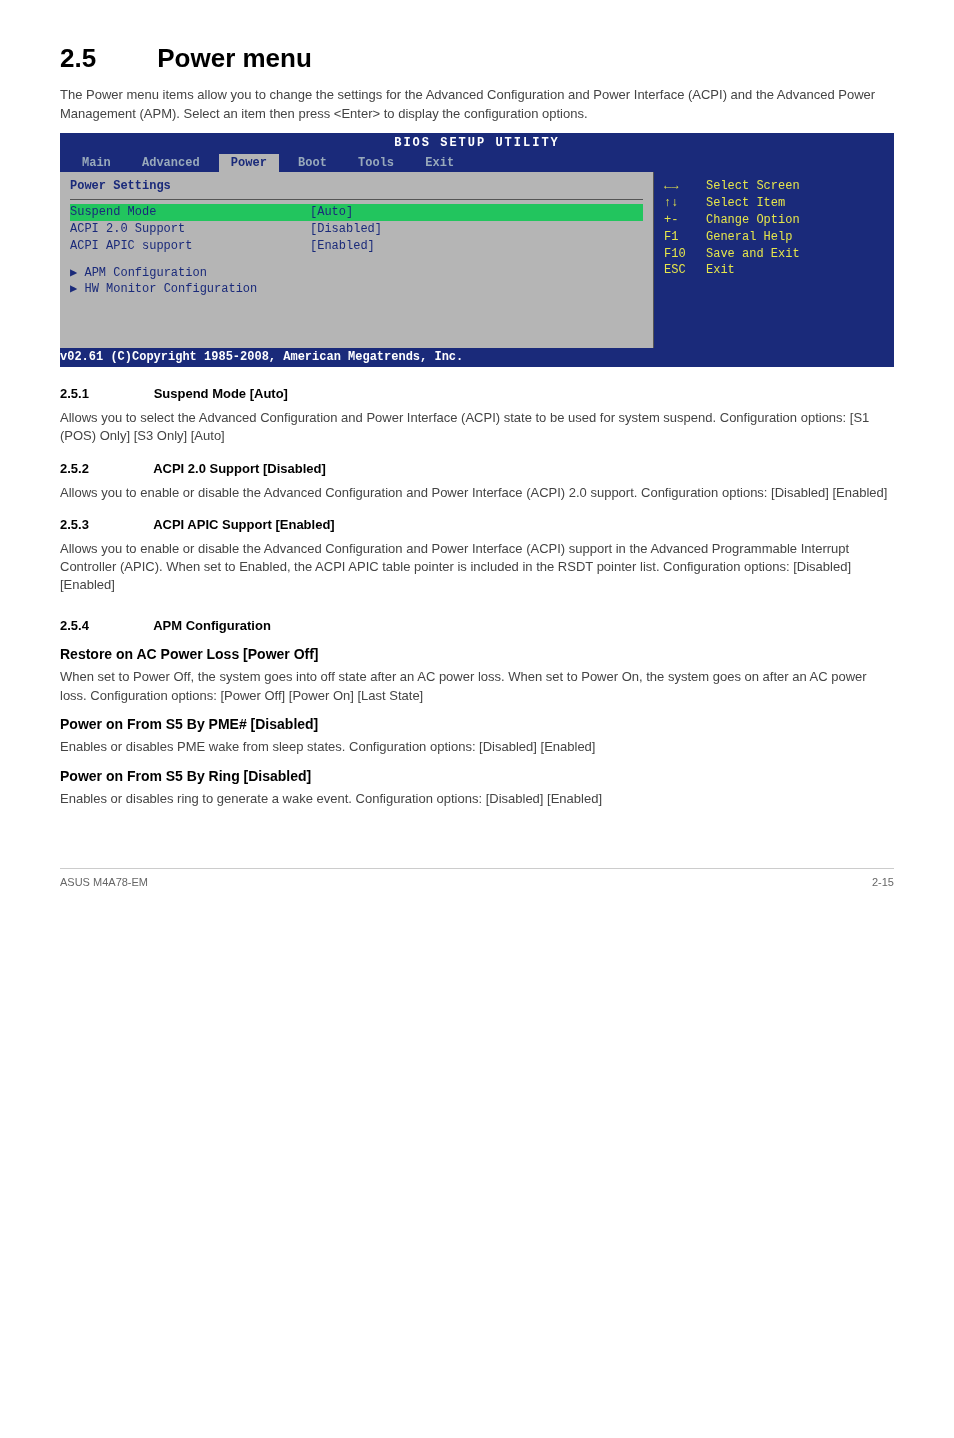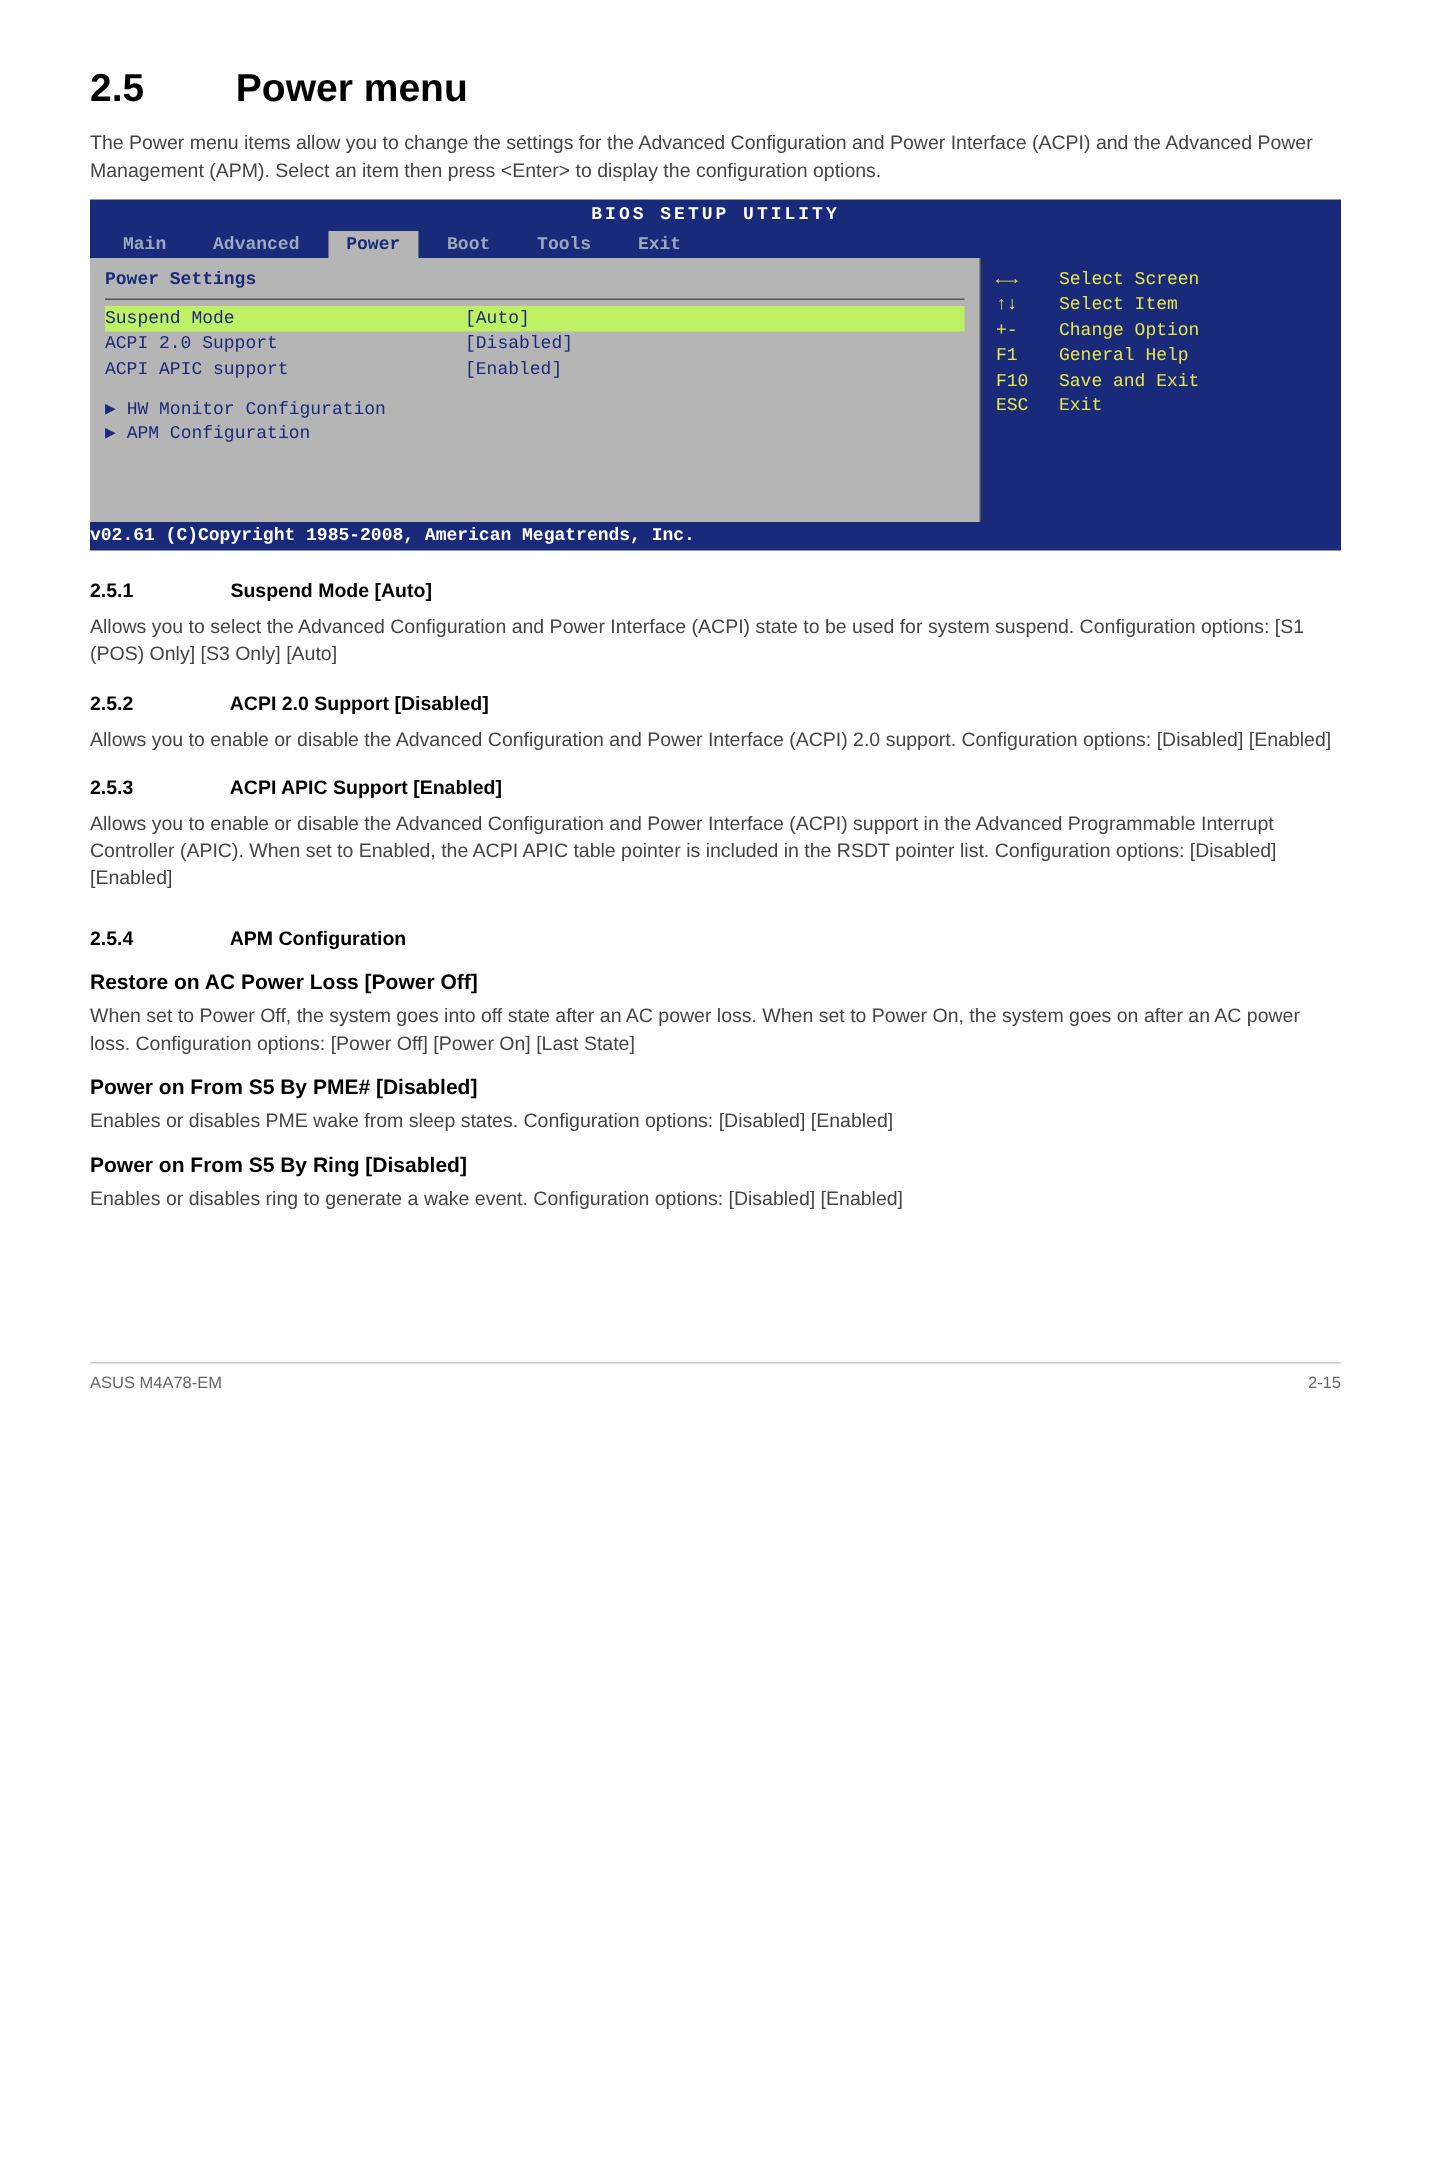--- a/index.html
+++ b/index.html
@@ -87,21 +87,21 @@
   .bios-divider {
     border-top: 1px solid #555;
     margin: 4px 0;
   }
   .bios-row {
     display: flex;
   }
   .bios-label { width: 240px; }
   .bios-val { color: #1a2a7a; }
   .bios-highlight {
-    background: #bef264;
+    background: #22c55e;
     color: #1a2a7a;
   }
   .bios-sub {
     color: #1a2a7a;
   }
   .bios-hint-row {
     display: flex;
   }
   .bios-hint-key {
     width: 42px;
@@ -129,21 +129,21 @@
     font-weight: bold;
     color: #000;
     margin-top: 10px;
     margin-bottom: 4px;
   }
   .footer {
     display: flex;
     justify-content: space-between;
     border-top: 1px solid #ccc;
     padding-top: 6px;
-    margin-top: 100px;
+    margin-top: 60px;
     font-size: 11px;
     color: #666;
   }
   .tri {
     color: #1a2a7a;
   }
 </style>
 </head>
 <body>
 
@@ -176,25 +176,25 @@
         <span class="bios-label">ACPI 2.0 Support</span>
         <span class="bios-val">[Disabled]</span>
       </div>
       <div class="bios-row">
         <span class="bios-label">ACPI APIC support</span>
         <span class="bios-val">[Enabled]</span>
       </div>
       <div style="height:10px"></div>
       <div class="bios-sub">
         <span class="tri">▶</span>
-        <span>HW Monitor Configuration</span>
+        <span>APM Configuration</span>
       </div>
       <div class="bios-sub">
         <span class="tri">▶</span>
-        <span>APM Configuration</span>
+        <span>HW Monitor Configuration</span>
       </div>
     </div>
     <div class="bios-side">
       <div>
         <div class="bios-hint-row">
           <span class="bios-hint-key">←→</span>
           <span>Select Screen</span>
         </div>
         <div class="bios-hint-row">
           <span class="bios-hint-key">↑↓</span>

